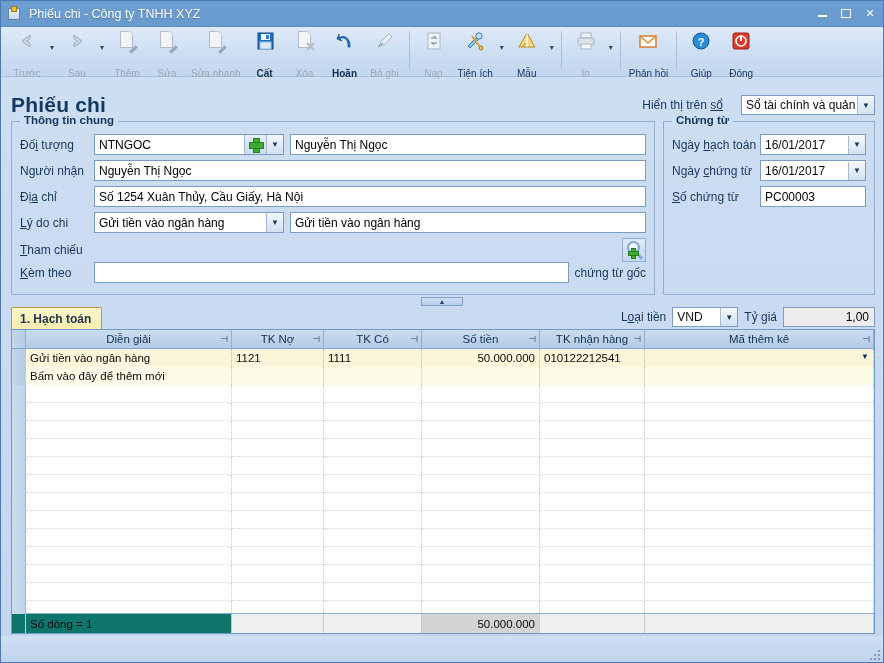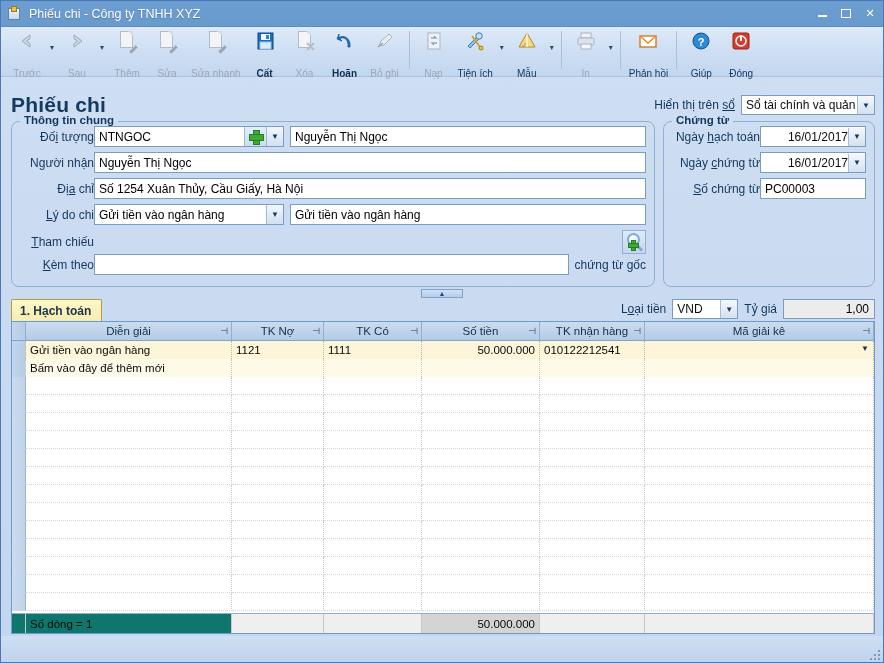--- a/index.html
+++ b/index.html
@@ -87,41 +87,41 @@
   }
   .pen {
     position:absolute; right:0px; bottom:1px; width:9px; height:3px;
     background:#9aa6b3; transform:rotate(-45deg);
   }
 
   
   .page { flex:1; display:flex; flex-direction:column; padding:0 6px; min-height:0;margin-top:12px; }
   .page-head { display:flex; align-items:center; padding:4px 2px 2px 4px; }
   .page-title { font-size:21px; font-weight:bold; color:#153a60; letter-spacing:.2px; }
-  .head-right { margin-left:auto; display:flex; align-items:center; gap:6px; }
+  .head-right { margin-left:auto; display:flex; align-items:center; gap:18px; }
   .head-lab { font-size:12px; color:#12365e; }
   .u { text-decoration:underline; }
 
   .combo {
     height:20px; background:#fff; border:1px solid #7a9cc0;
     display:flex; align-items:center; font-size:12px; color:#0d0d0d;
     padding-left:4px; position:relative;
   }
   .combo .txt { flex:1; white-space:nowrap; overflow:hidden; }
   .combo .arw {
     width:17px; height:18px; flex:0 0 17px; margin-right:0px;
     background:linear-gradient(180deg,#f4f8fc,#d3e1f0);
     border-left:1px solid #a8bdd4;
     display:flex;align-items:center;justify-content:center;
     font-size:8px;color:#13395f;
   }
 
   
   .cols { display:flex; gap:8px; padding:2px 2px 0 4px; }
-  .gbox { position:relative; border:1px solid #8fb0d2; border-radius:8px; padding:4px 8px 6px 8px;text-align:right; }
+  .gbox { position:relative; border:1px solid #8fb0d2; border-radius:0; padding:12px 8px 6px 8px; }
   .gbox > .lgd {
     position:absolute; top:-8px; left:8px; background:#cfdff3;
     padding:0 4px; font-size:11.5px; font-weight:bold; color:#12365e;
   }
   .gbox.left { flex:1; }
   .gbox.right { width:212px; flex:0 0 212px; }
 
   .frow { display:flex; align-items:center; margin-bottom:5px; }
   .flab { width:74px; flex:0 0 74px; font-size:12px; color:#14375c; }
   .inp {
@@ -596,21 +596,21 @@
           </div>
           <div class="gcell c-st" style="justify-content:center">
             <span>Số tiền</span>
               <span class="pin">⊣</span>
           </div>
           <div class="gcell c-tk">
             <span>TK nhận hàng</span>
               <span class="pin">⊣</span>
           </div>
           <div class="gcell c-mk">
-            <span>Mã giải kê</span>
+            <span>Mã thêm kê</span>
               <span class="pin">⊣</span>
           </div>
         </div>
 
         <div class="grow datarow">
           <div class="gcell c-sel"></div>
           <div class="gcell c-dg">Gửi tiền vào ngân hàng</div>
           <div class="gcell c-no">1121</div>
           <div class="gcell c-co">1111</div>
           <div class="gcell c-st num">50.000.000</div>

